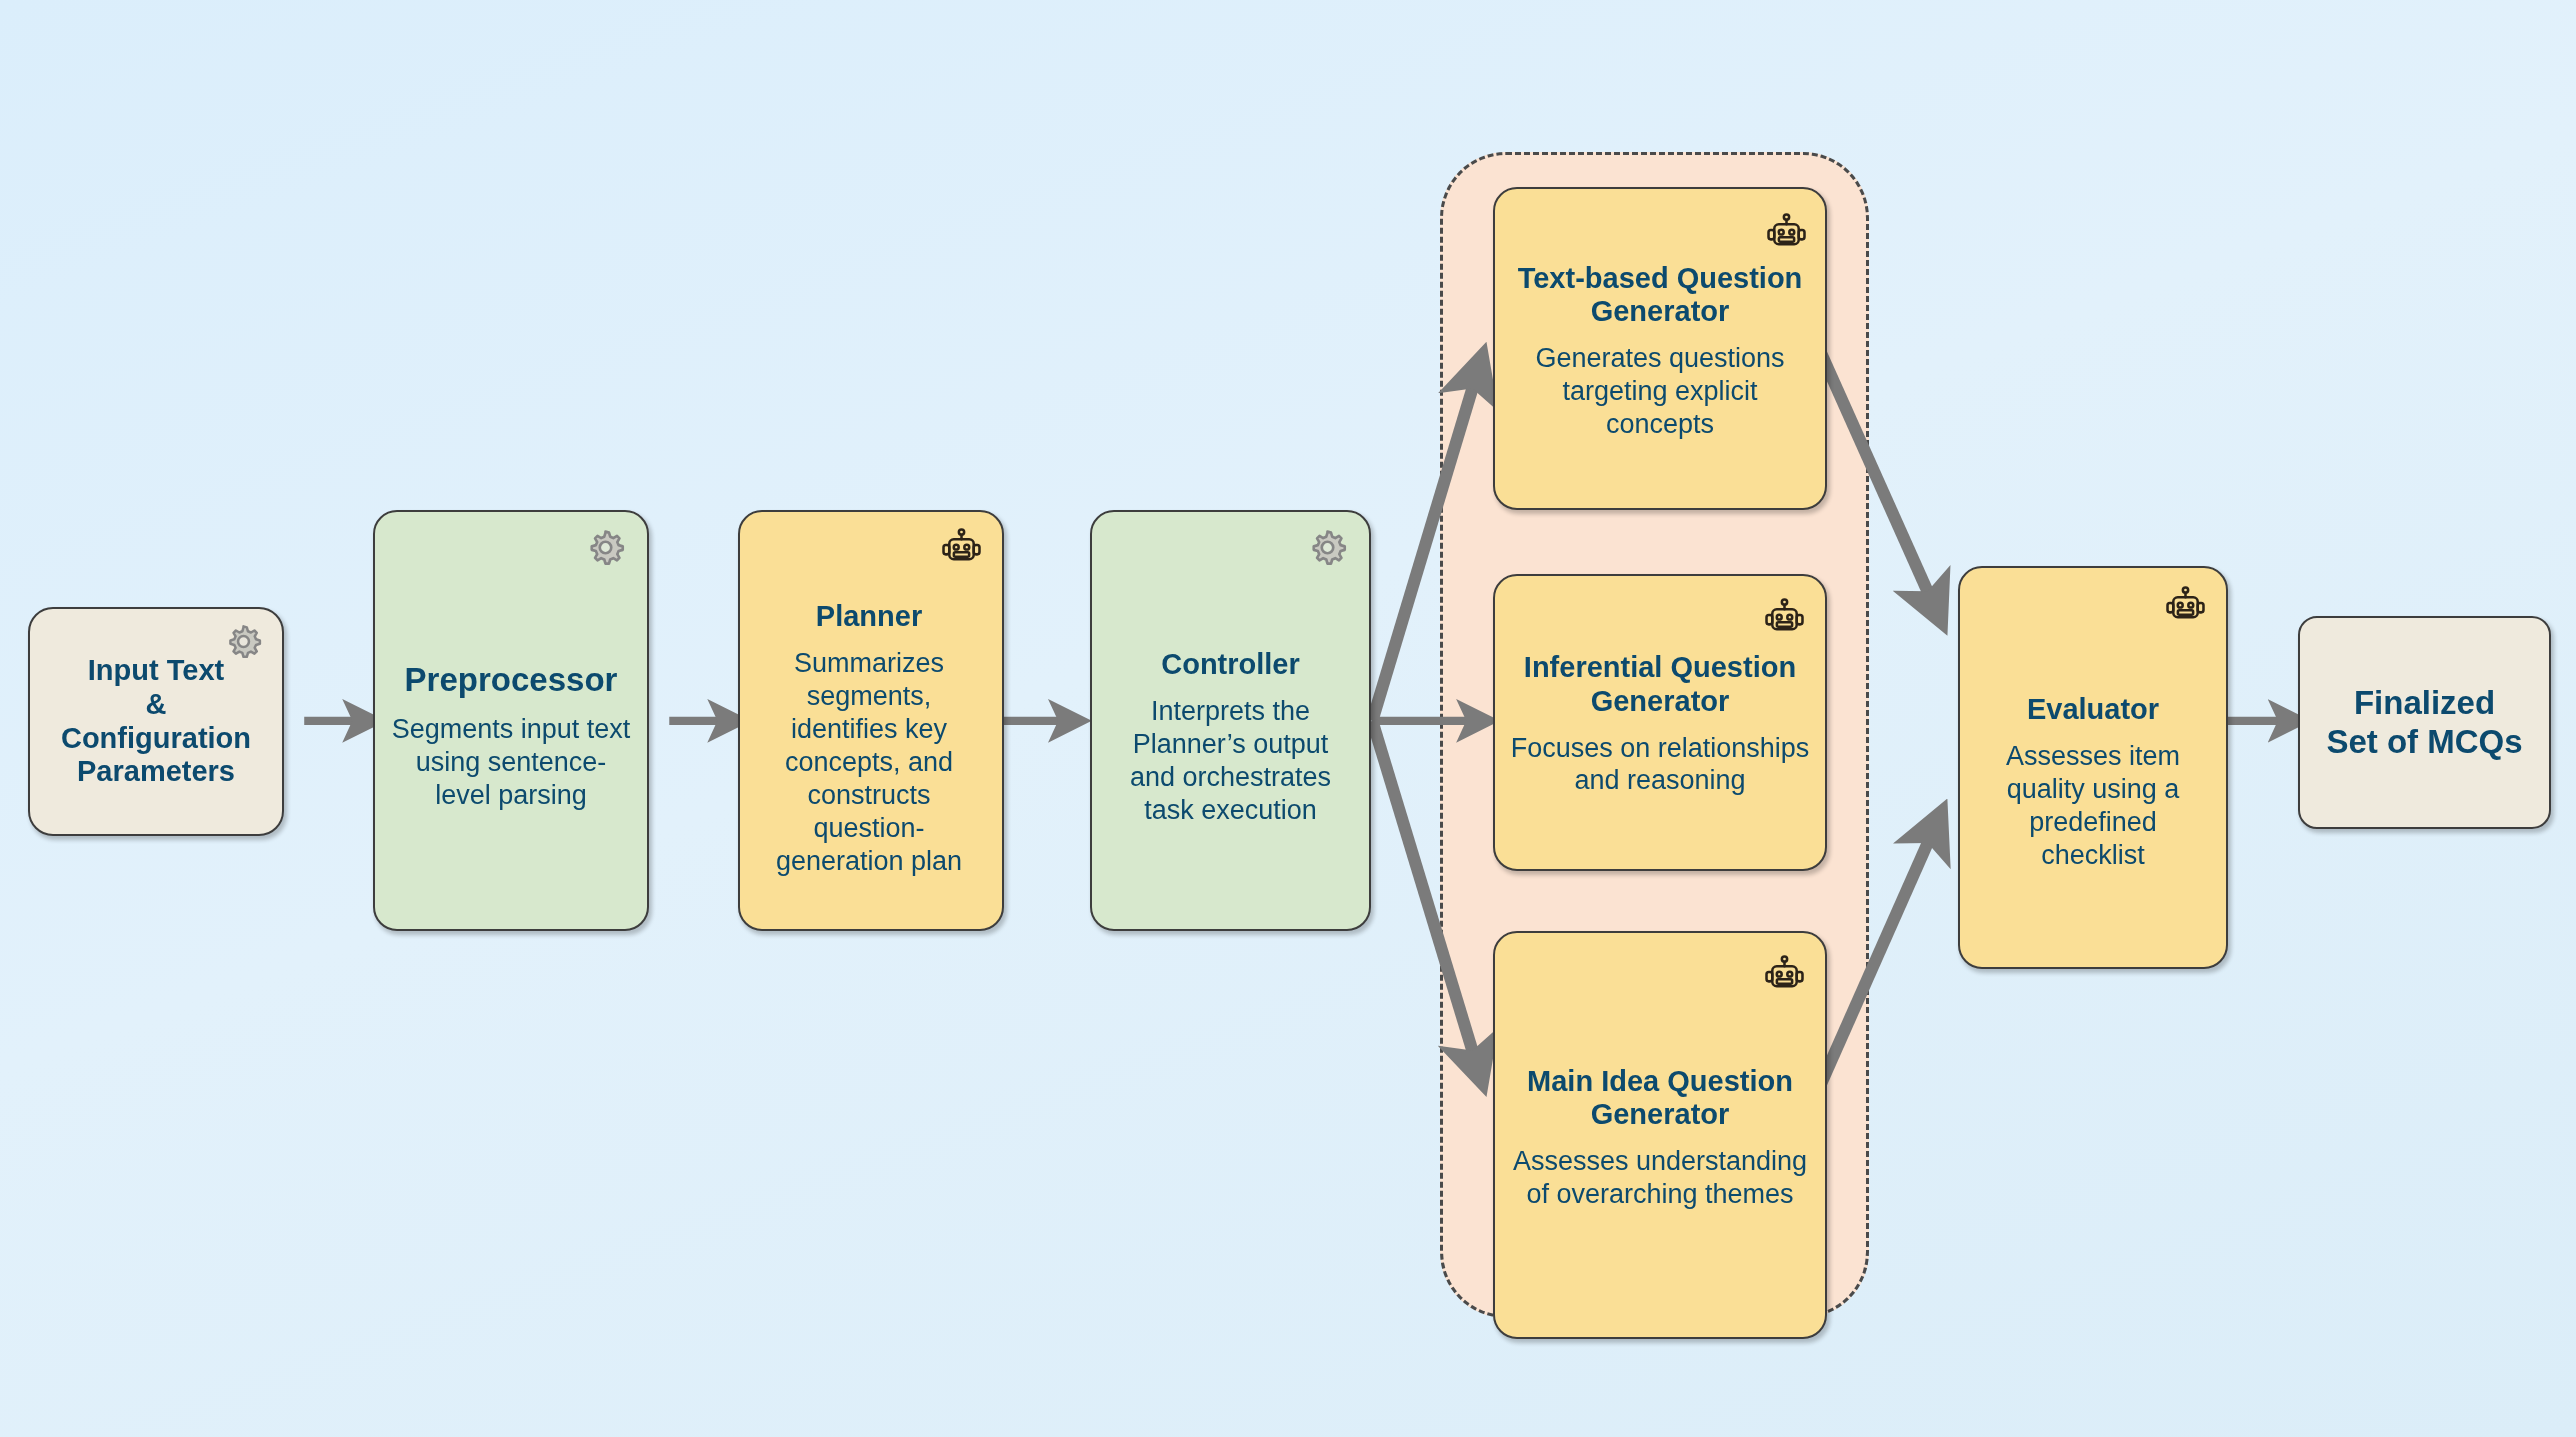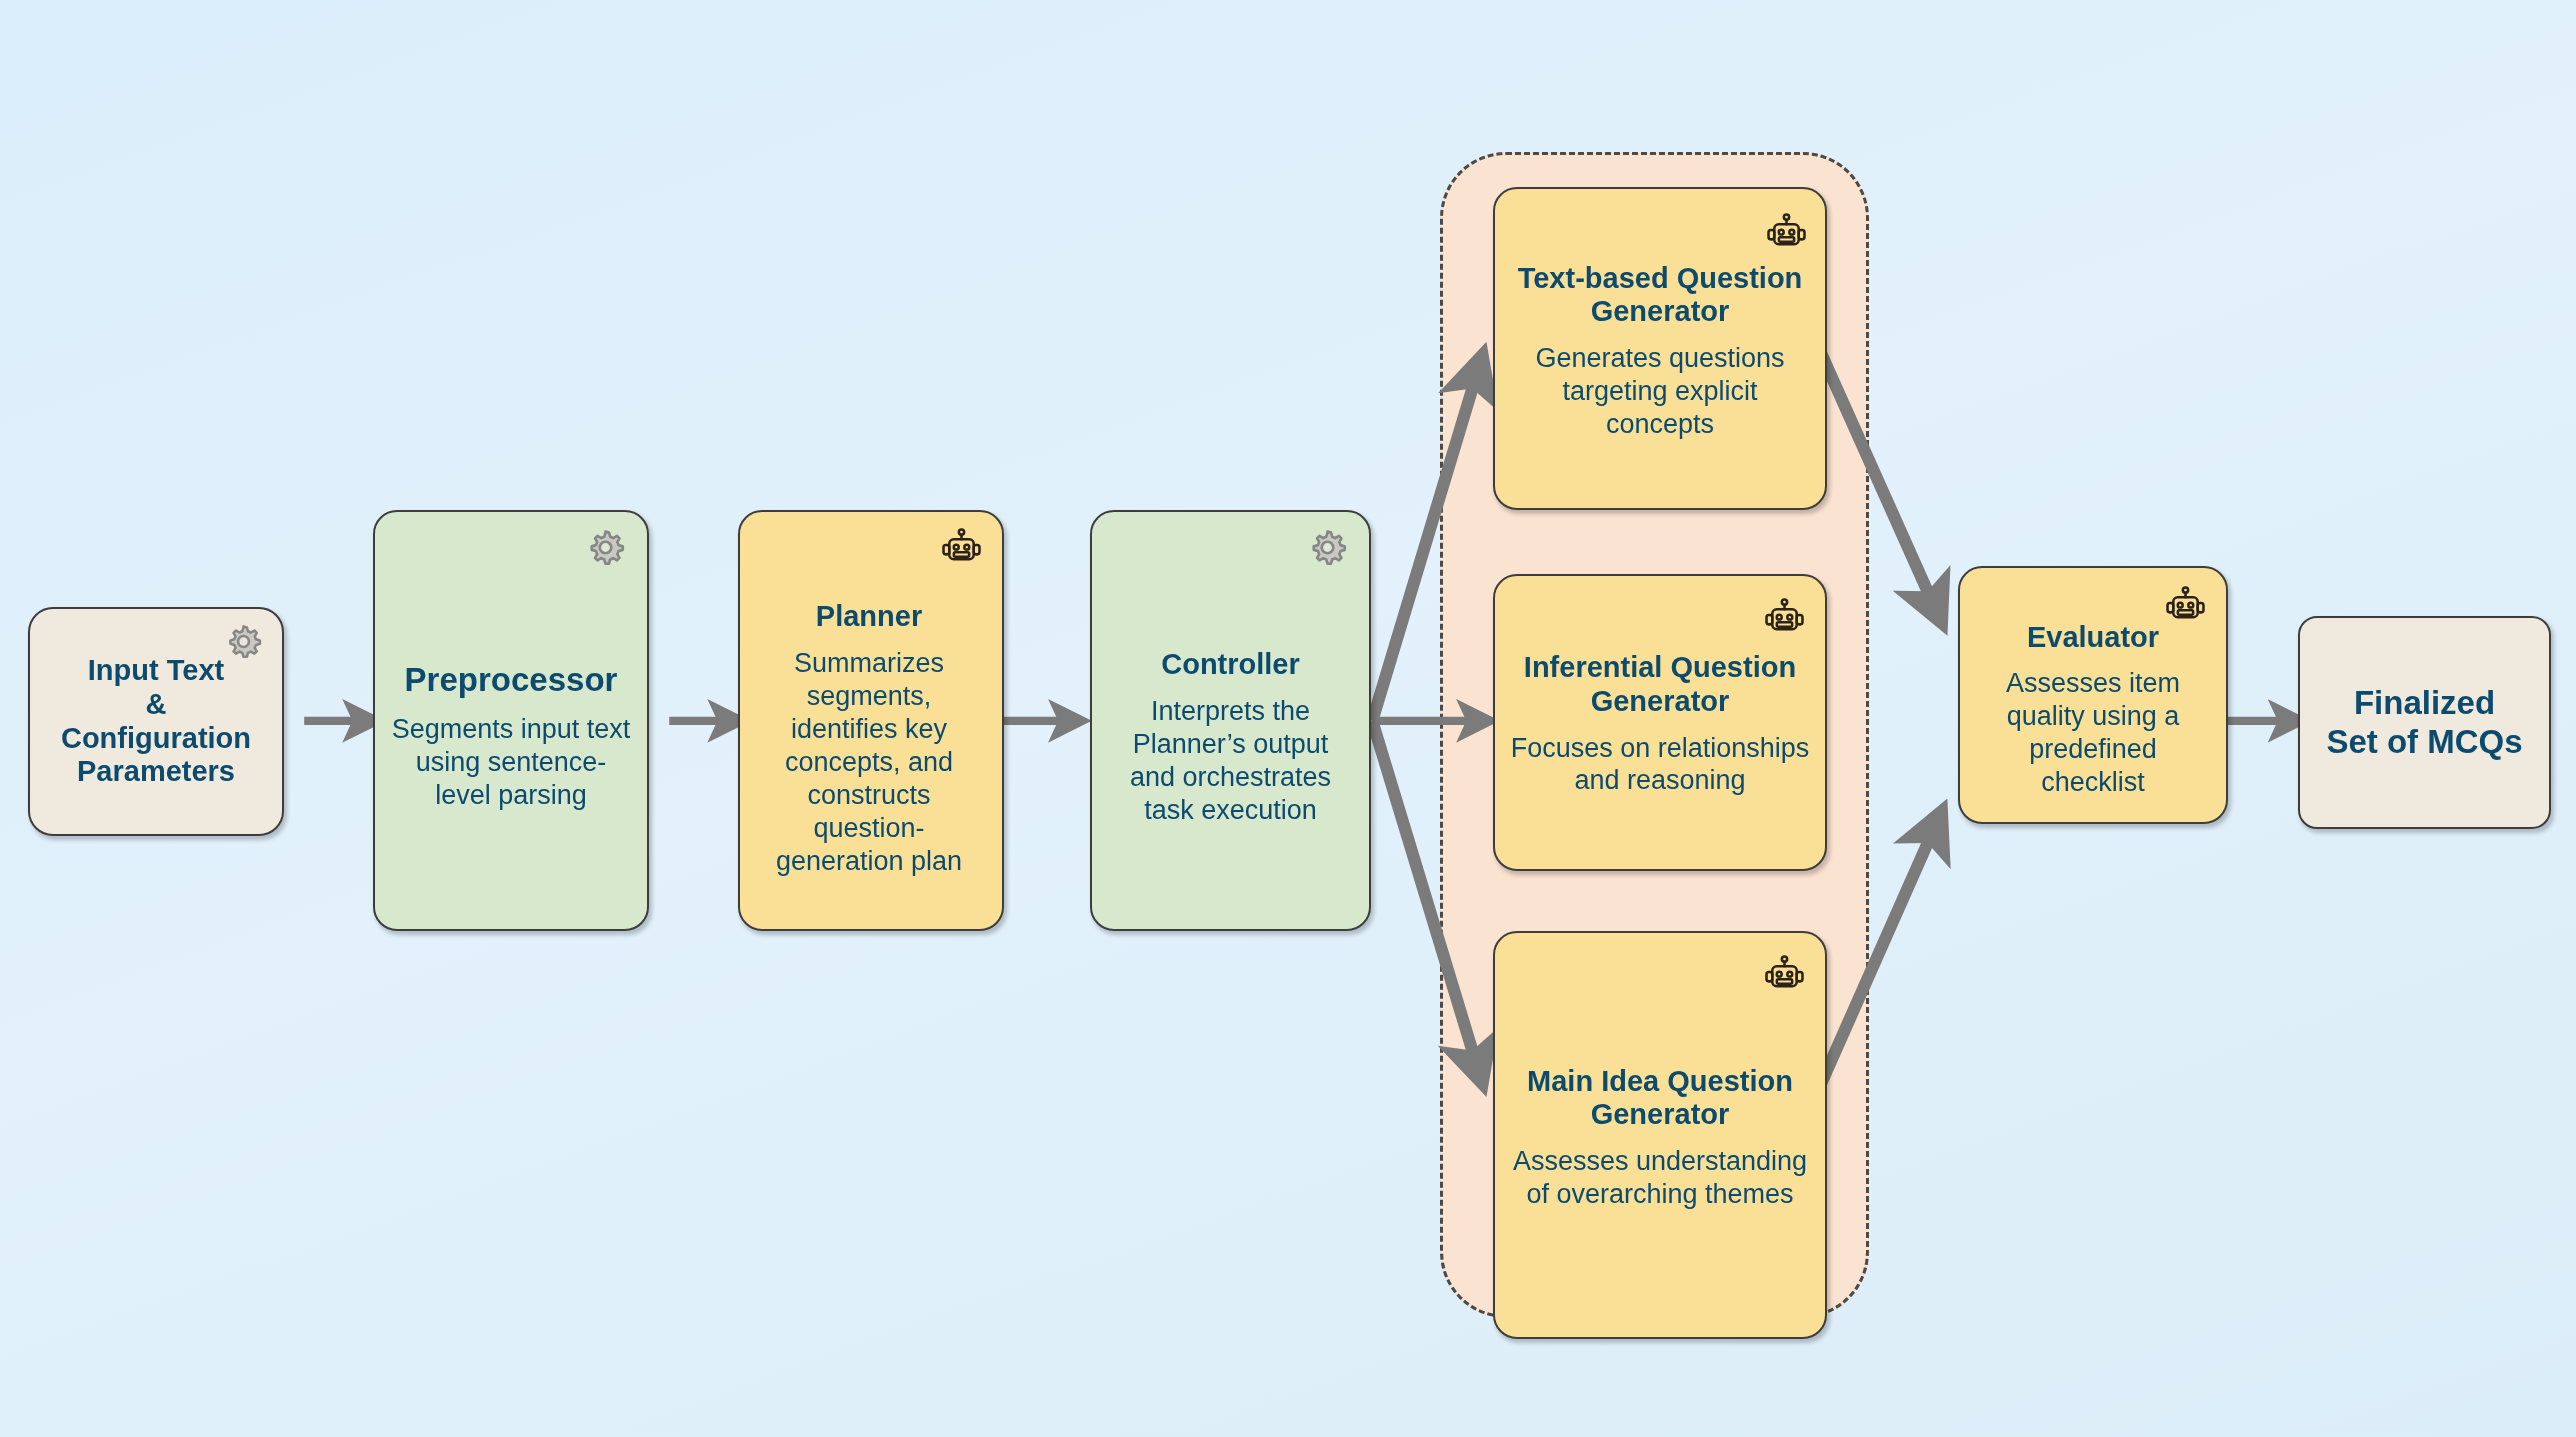--- a/index.html
+++ b/index.html
@@ -210,21 +210,21 @@
           <circle cx="16.6" cy="20.6" r="2.5"></circle>
           <circle cx="27.4" cy="20.6" r="2.5"></circle>
           <rect x="14.2" y="25.8" width="15.6" height="4.6" rx="1.4"></rect>
         </g>
       </svg>
     </span>
     <span class="title" style="font-size:29px; margin-top:5.6px; padding:0 37px;">Main Idea Question Generator</span>
     <span class="desc" style="font-size:27px;">Assesses understanding of overarching themes</span>
   </div>
 
-  <div class="node yellow" style="left:1958px; top:566px; width:270px; height:258px;">
+  <div class="node yellow" style="left:1958px; top:566px; width:270px; height:403px;">
     <span class="badge" style="right:19px; top:17px; width:43px; height:43px;">
       <svg viewBox="0 0 44 44" width="43" height="43">
         <g fill="none" stroke="#2c2318" stroke-width="2.6" stroke-linejoin="round" stroke-linecap="round">
           <circle cx="22" cy="5.2" r="2.7"></circle>
           <line x1="22" y1="7.9" x2="22" y2="12.5"></line>
           <rect x="9.5" y="12.5" width="25" height="20.5" rx="4.6"></rect>
           <rect x="3.6" y="18.5" width="5.9" height="9.5" rx="2.3"></rect>
           <rect x="34.5" y="18.5" width="5.9" height="9.5" rx="2.3"></rect>
           <circle cx="16.6" cy="20.6" r="2.5"></circle>
           <circle cx="27.4" cy="20.6" r="2.5"></circle>

